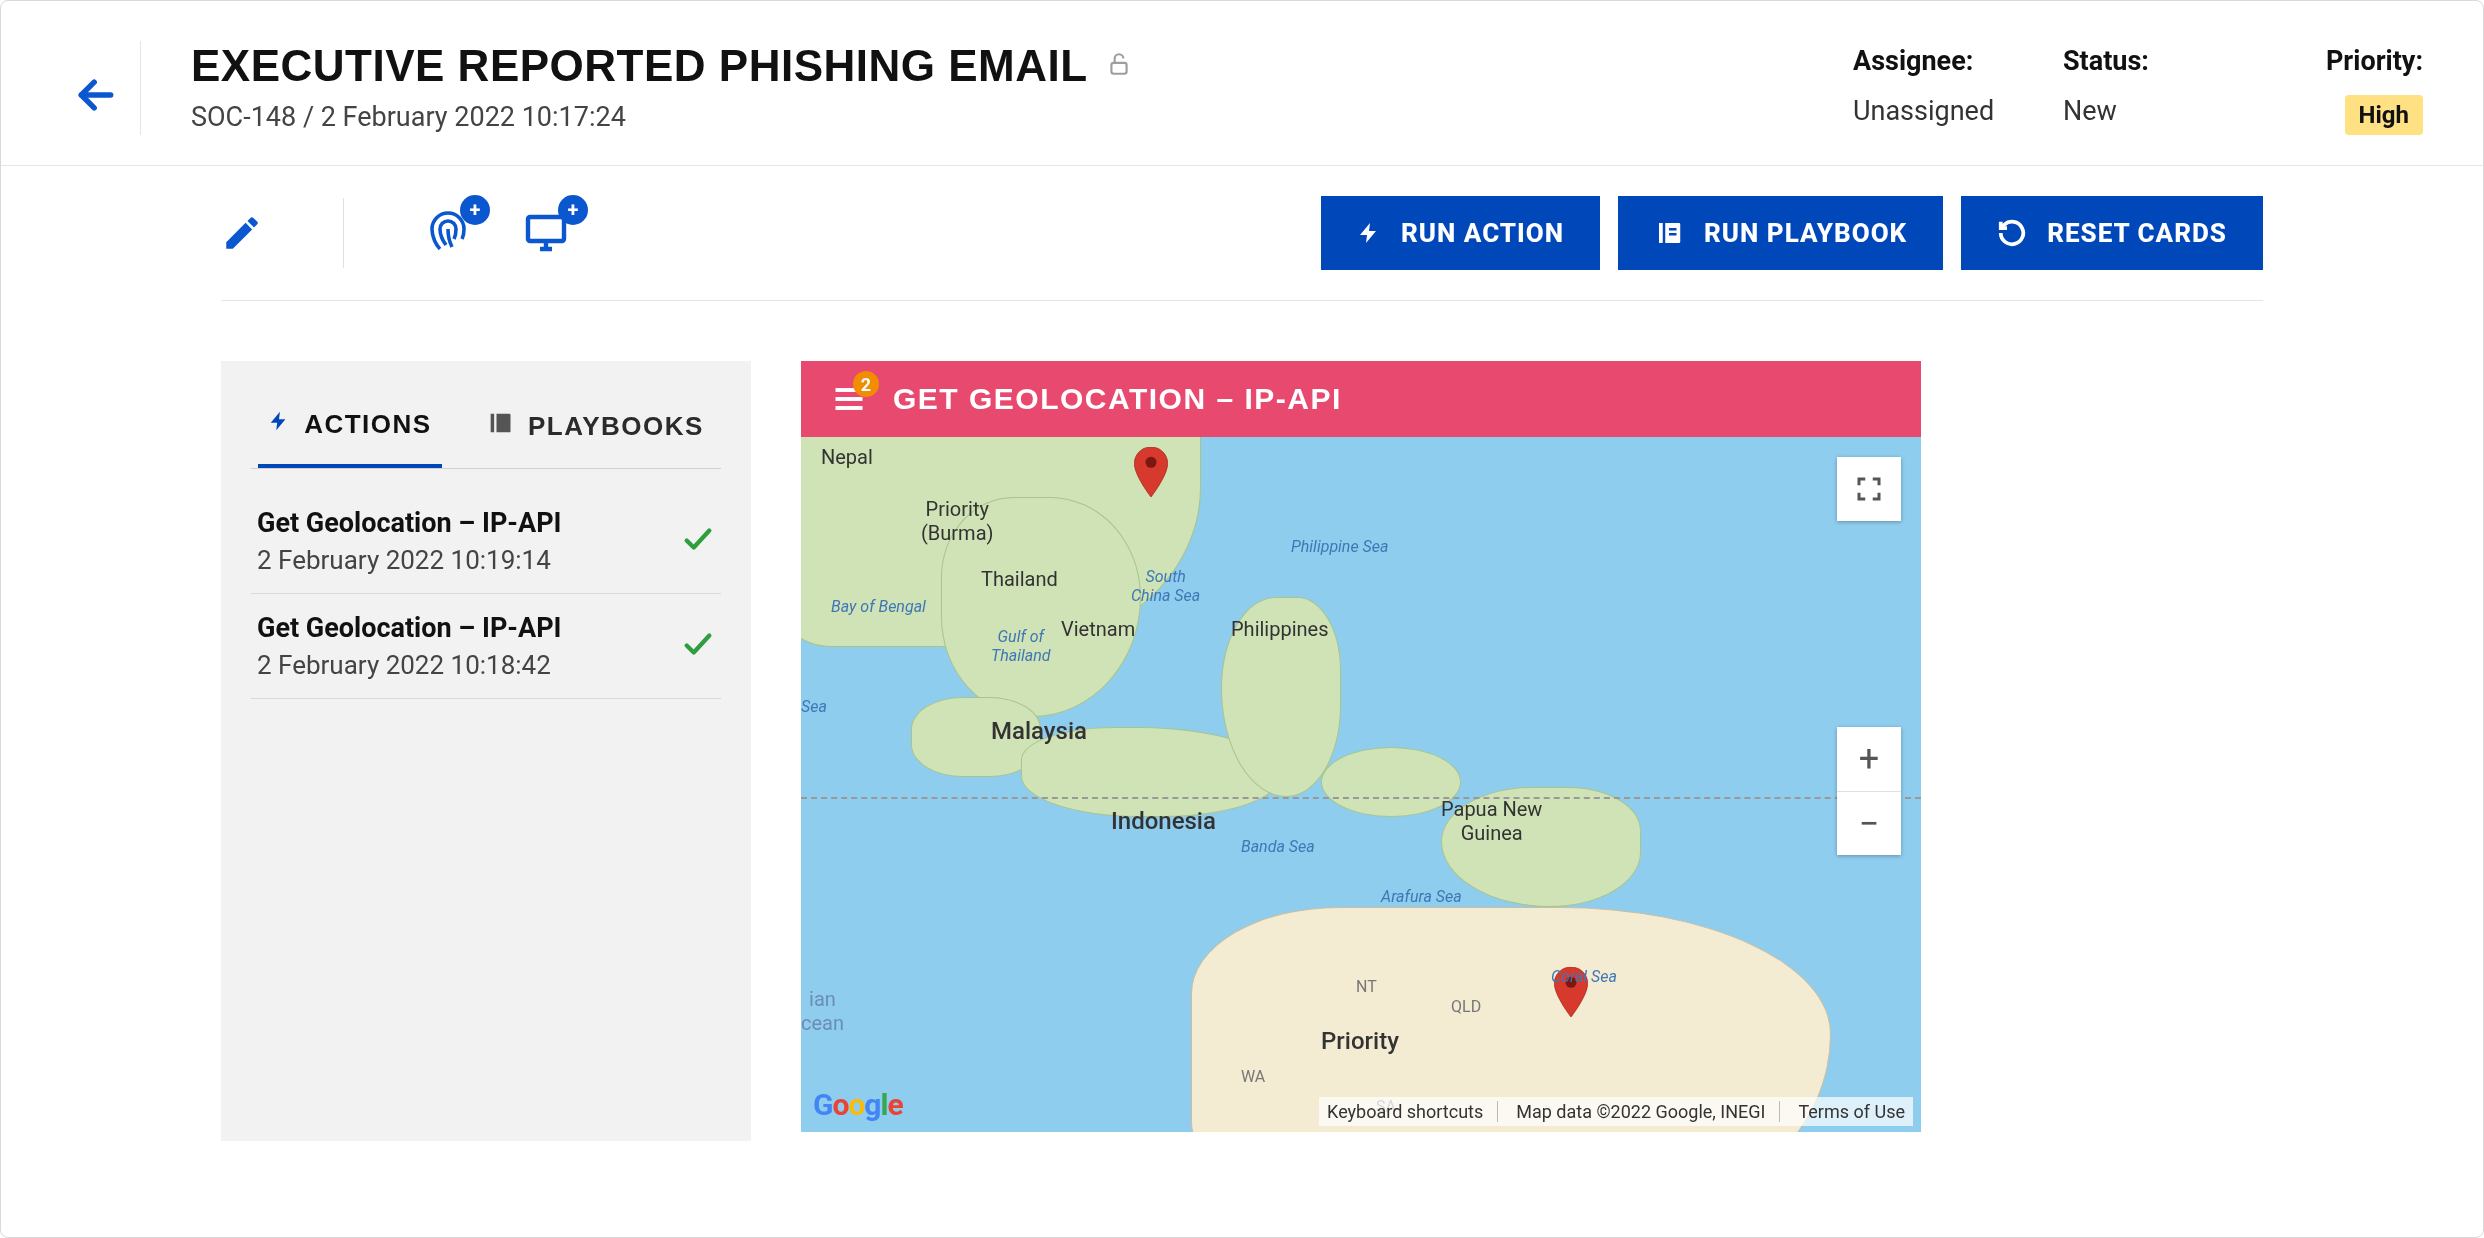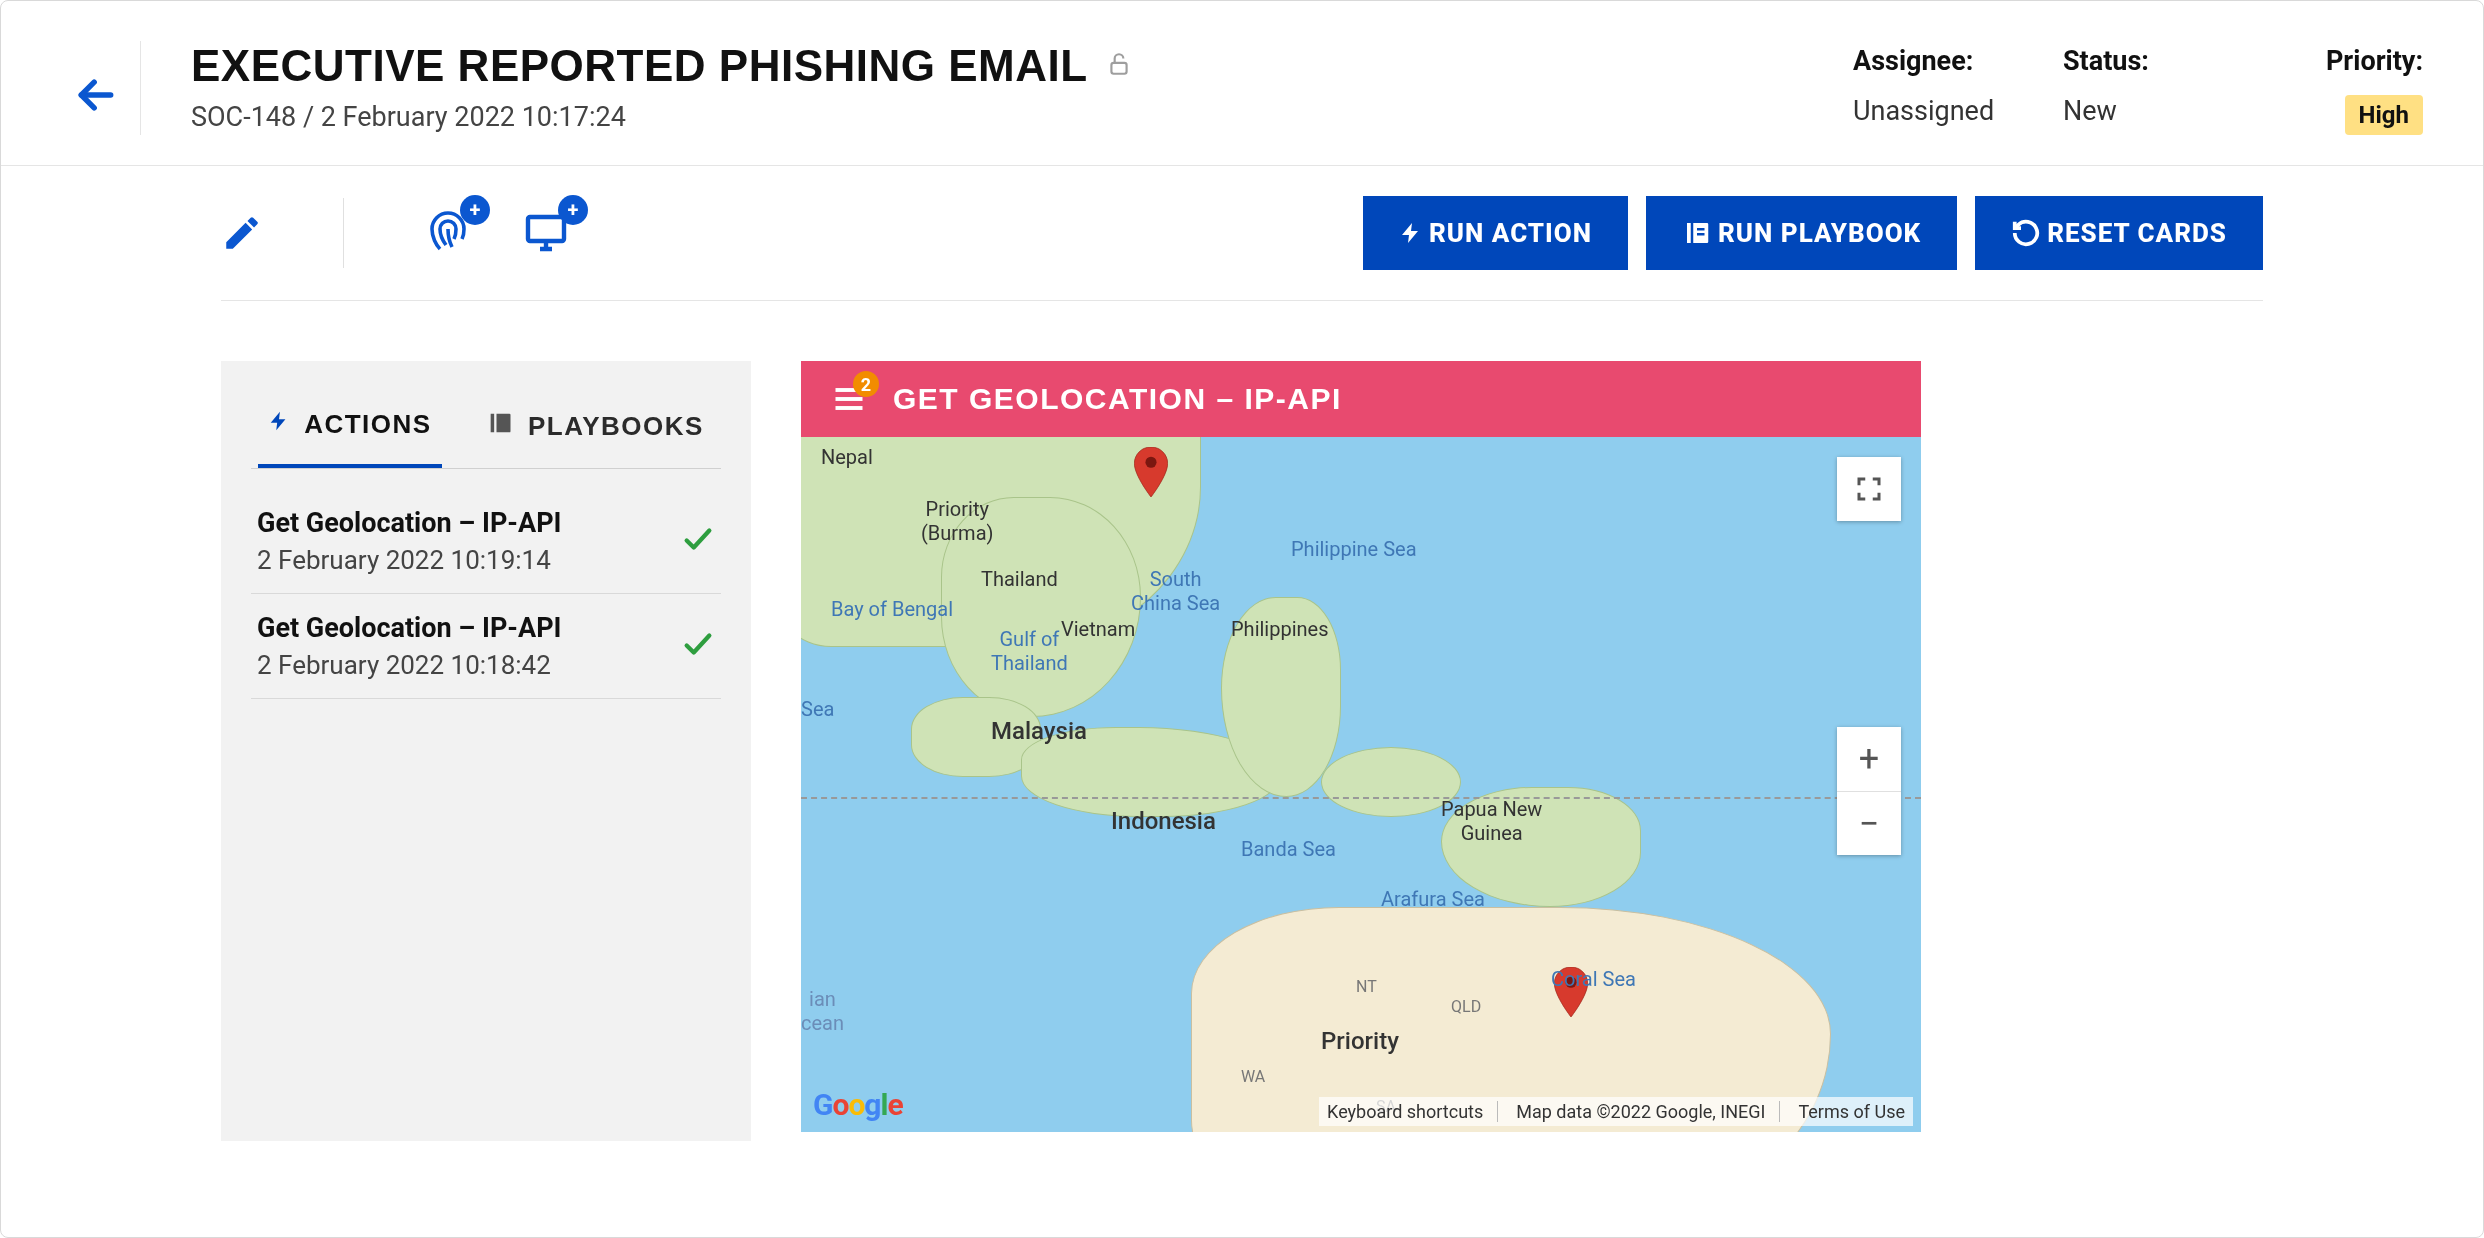--- a/index.html
+++ b/index.html
@@ -128,21 +128,21 @@
     font-weight: 700;
   }
   .toolbar-right {
     margin-left: auto;
     display: flex;
     gap: 18px;
   }
   .action-btn {
     display: inline-flex;
     align-items: center;
-    gap: 6px;
+    gap: 20px;
     background: #0047ba;
     color: #fff;
     font-weight: 800;
     font-size: 26px;
     letter-spacing: 1px;
     border: none;
     padding: 22px 36px;
     cursor: pointer;
     font-family: inherit;
   }
@@ -256,21 +256,21 @@
     background: #8fcdee;
   }
   .map-label {
     position: absolute;
     font-size: 20px;
     color: #333;
     white-space: nowrap;
     text-align: center;
     pointer-events: none;
   }
-  .map-label.sea { color: #3f77b5; font-size: 20px; }
+  .map-label.sea { color: #3f77b5; font-style: italic; font-size: 16px; }
   .map-label.big { font-size: 24px; font-weight: 500; }
   .map-label.small { font-size: 16px; color: #777; }
   .map-label.ocean { color: #6b8db8; font-size: 20px; }
 
   .land {
     position: absolute;
     background: #f4ebd3;
     border: 1px solid #c9bfa0;
   }
   .land.green { background: #cfe3b6; border-color: #a9c48a; }

